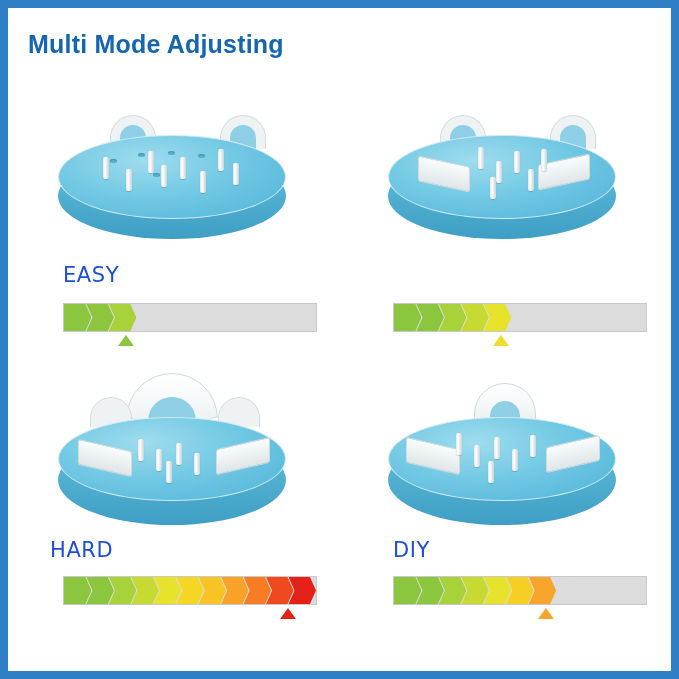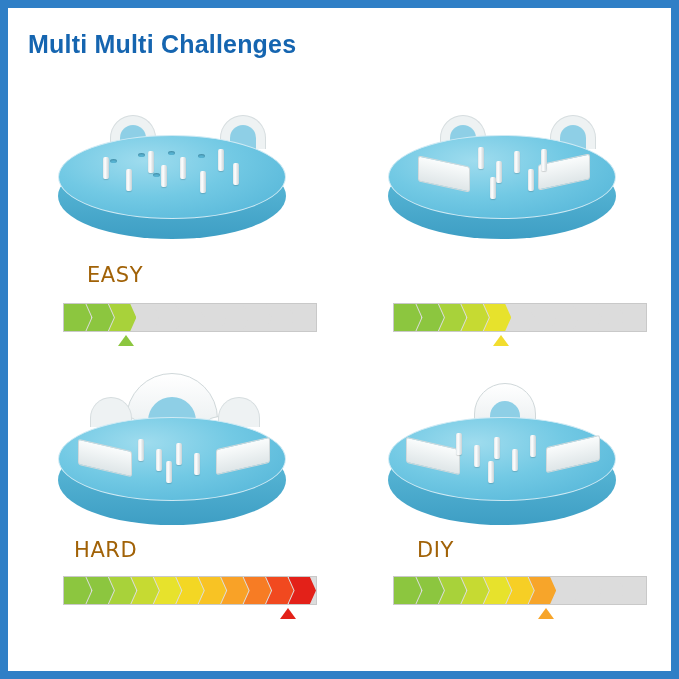--- a/index.html
+++ b/index.html
@@ -30,24 +30,23 @@
     font-size:14.5px;
     font-weight:bold;
     color:#1565b0;
     letter-spacing:0.1px;
   }
 
   .cell{position:absolute;}
   .cell-label{
     position:absolute;
     font-size:21px;
-    color:#a16207;
+    color:#1d4ed8;
     letter-spacing:0.6px;
     font-family:"DejaVu Sans", sans-serif;
-    margin-left:24px;
   }
 
   
   .meter{
     position:absolute;
     width:254px;height:29px;
     box-sizing:border-box;
     border:1px solid #c9c9c9;
     background:#dcdcdc;
     display:flex;
@@ -112,21 +111,21 @@
     background:linear-gradient(180deg,#ffffff 0%,#e4eaec 100%);
     border:1px solid #d0d8da;
     box-sizing:border-box;
   }
 </style>
 </head>
 <body>
 
 <div class="frame">
 
-  <div class="title">Multi Multi Challenges</div>
+  <div class="title">Multi Mode Adjusting</div>
 
   <div class="cell" style="left:0px;top:95px;width:330px;height:255px;">
 
     <div class="device" style="left:40px;top:10px;width:250px;height:140px;">
 
       <div class="arch" style="left:62px;top:2px;width:46px;height:34px;border-radius:23px 23px 0 0;border-bottom:none;"></div>
       <div class="arch" style="left:72px;top:12px;width:26px;height:26px;border-radius:13px 13px 0 0;background:#8ecfe6;border:none;"></div>
       <div class="arch" style="left:172px;top:2px;width:46px;height:34px;border-radius:23px 23px 0 0;border-bottom:none;"></div>
       <div class="arch" style="left:182px;top:12px;width:26px;height:26px;border-radius:13px 13px 0 0;background:#8ecfe6;border:none;"></div>
 

